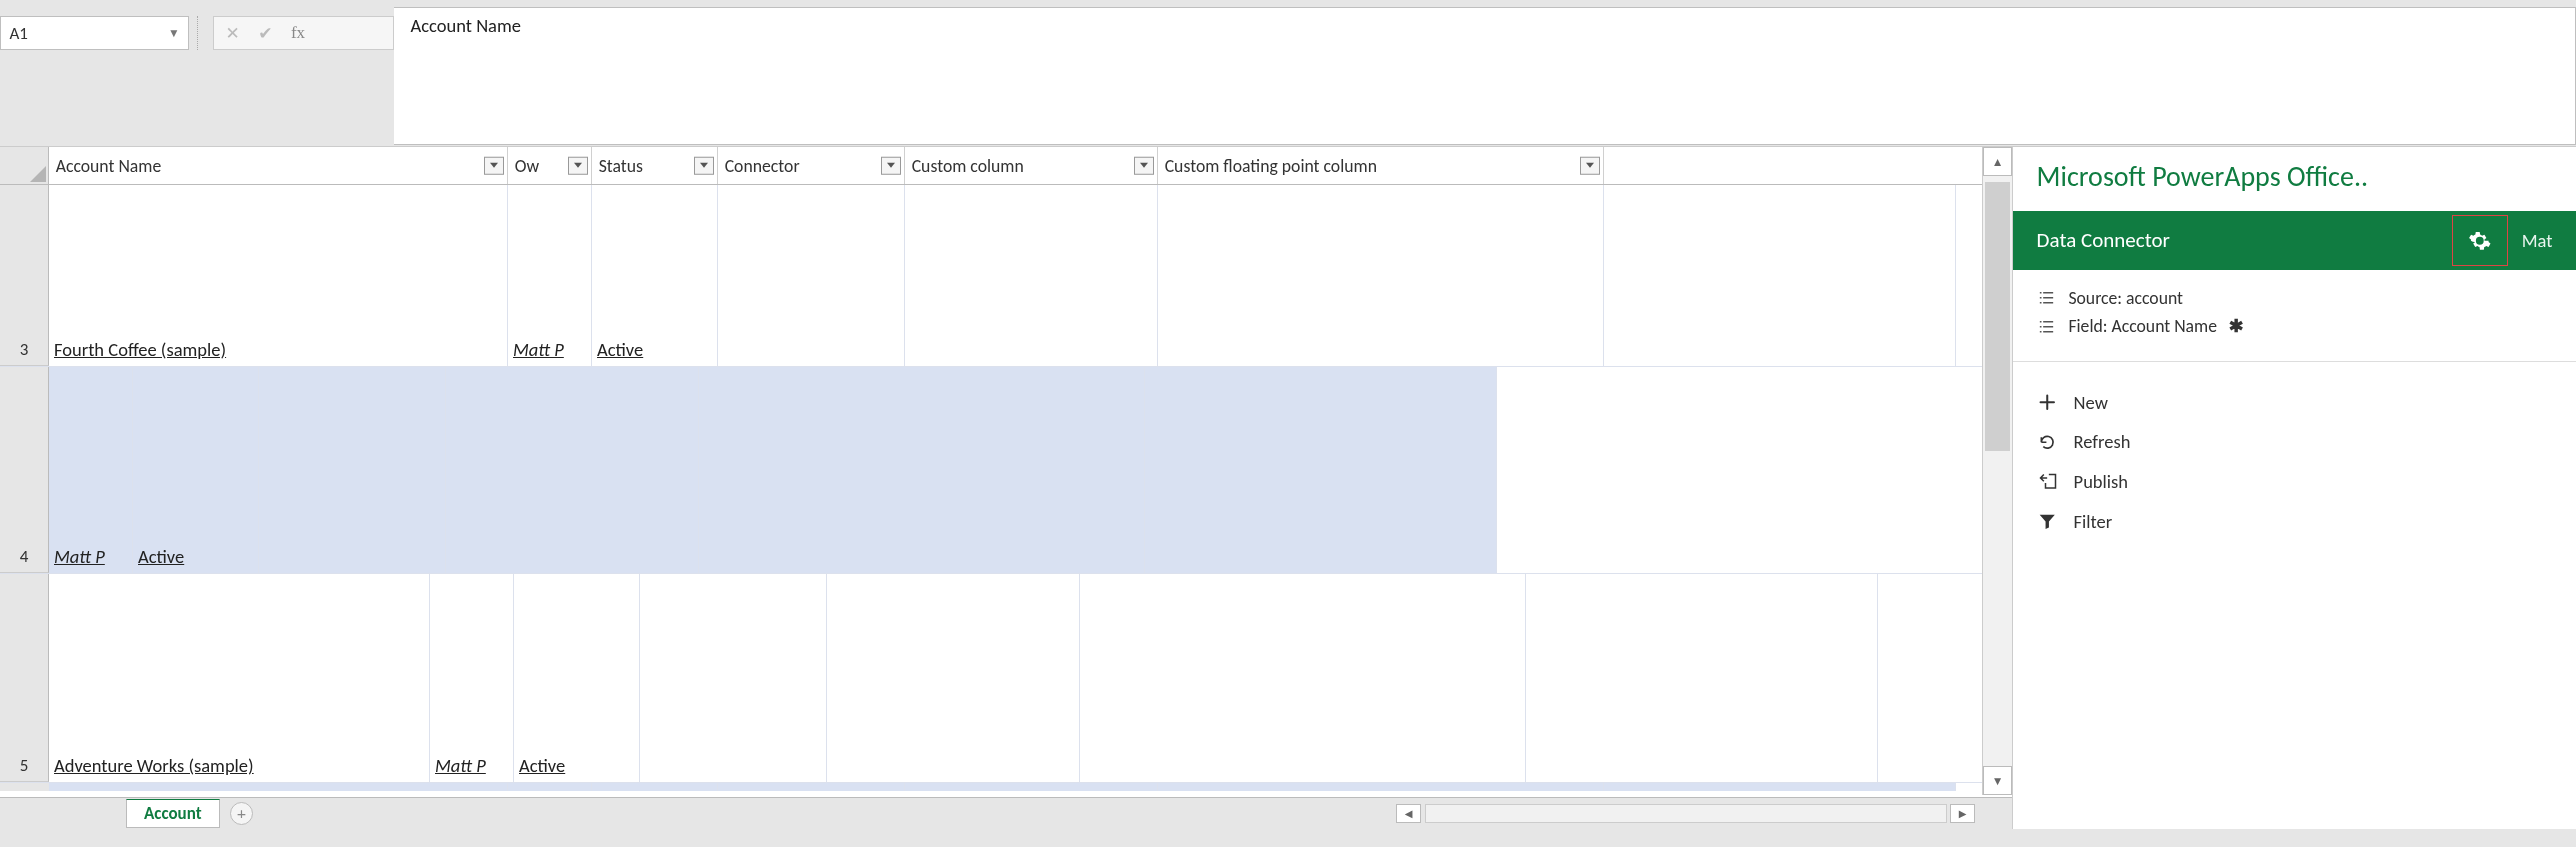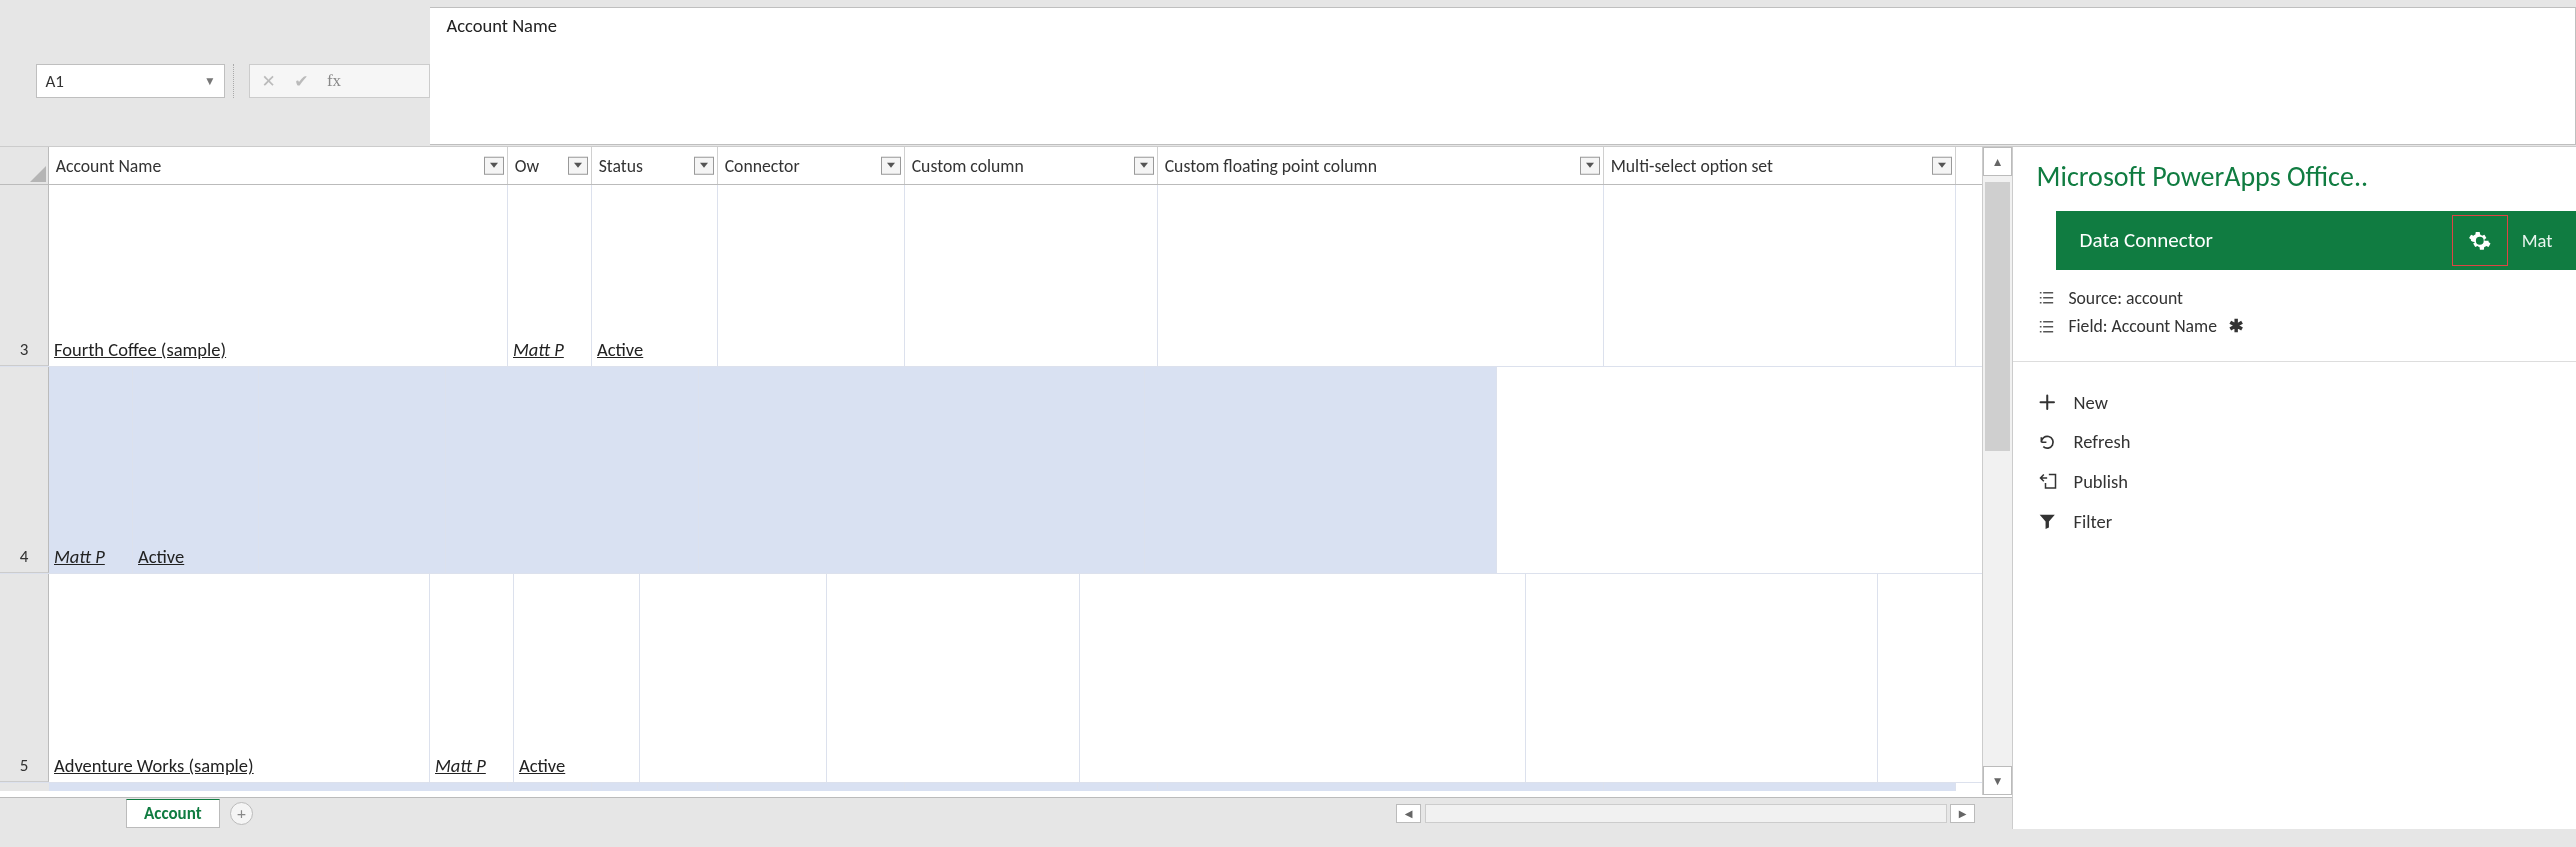--- a/index.html
+++ b/index.html
@@ -1,20 +1,20 @@
 <!DOCTYPE html>
 <html style="font-size:13.5px"><head>
 <meta charset="utf-8">
 <style>
 * { box-sizing: border-box; margin: 0; padding: 0; }
 body { font-family: "Segoe UI", Calibri, sans-serif; font-size: 17px; background: #e6e6e6; overflow: hidden; width: 2576px; height: 848px; }
 
 
 .top-strip { background: #e6e6e6; border-bottom: 0.8px solid #ccc; height: 147px; display: flex; }
-.name-group { display: flex; align-items: center; padding-top: 16px; margin-left: 36px; }
+.name-group { display: flex; align-items: flex-start; padding-top: 16px; }
 .name-box { width: 189px; height: 34px; background: #fff; border: 0.8px solid #bfbfbf; display: flex; align-items: center; padding: 0 8.4px; font-size: 17px; color: #333; margin-right: 5px; position: relative; }
 .name-box .dd { margin-left: auto; font-size: 11.8px; color: #777; }
 .sep { width: 11.8px; height: 34px; border-left: 0.8px dotted #aaa; margin: 0 3.4px; }
 .fx-ctrl { width: 181px; height: 34px; background: #f6f6f6; border: 0.8px solid #ccc; display: flex; align-items: center; gap: 18.5px; padding: 0 11.8px; }
 .fx-ctrl span { color: #bbb; font-size: 17px; }
 .fx-ctrl .fx { font-family: "Times New Roman", serif; color: #888; }
 .formula-input { flex: 1; background: #fff; border: 0.8px solid #bfbfbf; border-left: 0; height: 138px; margin-top: 6.7px; padding: 6.7px 17px; font-size: 18.5px; color: #222; }
 
 
 .main { display: flex; height: 682px; }
@@ -49,21 +49,21 @@
 .tab-strip { position: absolute; left: 0; right: 0; bottom: 0; height: 32px; background: #e6e6e6; border-top: 0.8px solid #bbb; display:flex; align-items:center; padding-left: 126px; gap: 10px; }
 .sheet-tab { background: #fff; border: 0.8px solid #bbb; border-top: 1.7px solid #107c41; padding: 3.4px 17px; font-weight: bold; color: #107c41; font-size: 17px; }
 .add-tab { width: 23.6px; height: 23.6px; border: 0.8px solid #bbb; border-radius: 50%; background: #f5f5f5; display:flex; align-items:center; justify-content:center; font-size:17px; color:#888; }
 .hsb { margin-left: auto; display:flex; align-items:center; gap:3.4px; padding-right: 37px; }
 .hsb .btn { width: 25px; height: 18.5px; background:#fff; border:0.8px solid #bbb; display:flex; align-items:center; justify-content:center; font-size:10px; color:#666;}
 .hsb .track { width: 522px; height: 18.5px; background:#f1f1f1; border:0.8px solid #ccc; }
 
 
 .rightpane { flex: 1; background: #fff; border-left: 0.8px solid #ccc; position: relative; }
 .rp-title { color: #107c41; font-size: 28px; padding: 11.8px 23.6px 17px 23.6px; font-weight: 400; }
-.rp-header { background: #107c41; color: #fff; font-size: 21px; height: 59px; display:flex; align-items:center; padding: 0 23.6px; margin-left: 43px; }
+.rp-header { background: #107c41; color: #fff; font-size: 21px; height: 59px; display:flex; align-items:center; padding: 0 23.6px; }
 .rp-header .gear-wrap { margin-left: auto; width: 56px; height: 51px; border: 1.7px solid #d44; display:flex; align-items:center; justify-content:center; }
 .rp-header .user { margin-left: 13.5px; font-size:18.5px; color:#e8f5ee; overflow:hidden; }
 .rp-section { padding: 17px 23.6px; }
 .rp-info { display:flex; align-items:center; gap: 11.8px; font-size: 17.7px; color: #333; margin-bottom: 6.7px; }
 .rp-info .ico { width: 20px; display:flex; justify-content:center; color:#555; }
 .rp-actions { border-top: 0.8px solid #ddd; padding: 20px 23.6px; }
 .rp-act { display:flex; align-items:center; gap: 15px; font-size: 18.5px; color: #333; padding: 8.4px 0; cursor: pointer; }
 .rp-act .ico { width: 22px; display:flex; justify-content:center; }
 
 svg { display:block; }
@@ -112,24 +112,20 @@
           <div class="colh" style="width: 187px;">
             <span>Connector</span>
             <div class="filter-btn"></div>
           </div>
           <div class="colh" style="width: 253px;">
             <span>Custom column</span>
             <div class="filter-btn"></div>
           </div>
           <div class="colh" style="width: 446px;">
             <span>Custom floating point column</span>
-            <div class="filter-btn"></div>
-          </div>
-          <div class="colh" style="width: 352px;">
-            <span>Multi-select option set</span>
             <div class="filter-btn"></div>
           </div>
         </div>
     </div>
 
     <div class="rows" id="rows">
         <div class="datarow">
           <div class="rowh" style="height: 181px;">3</div>
           <div class="cell" style="width: 459px; height: 181px;">Fourth Coffee (sample)</div>
           <div class="cell it" style="width: 84px; height: 181px;">Matt P</div>

